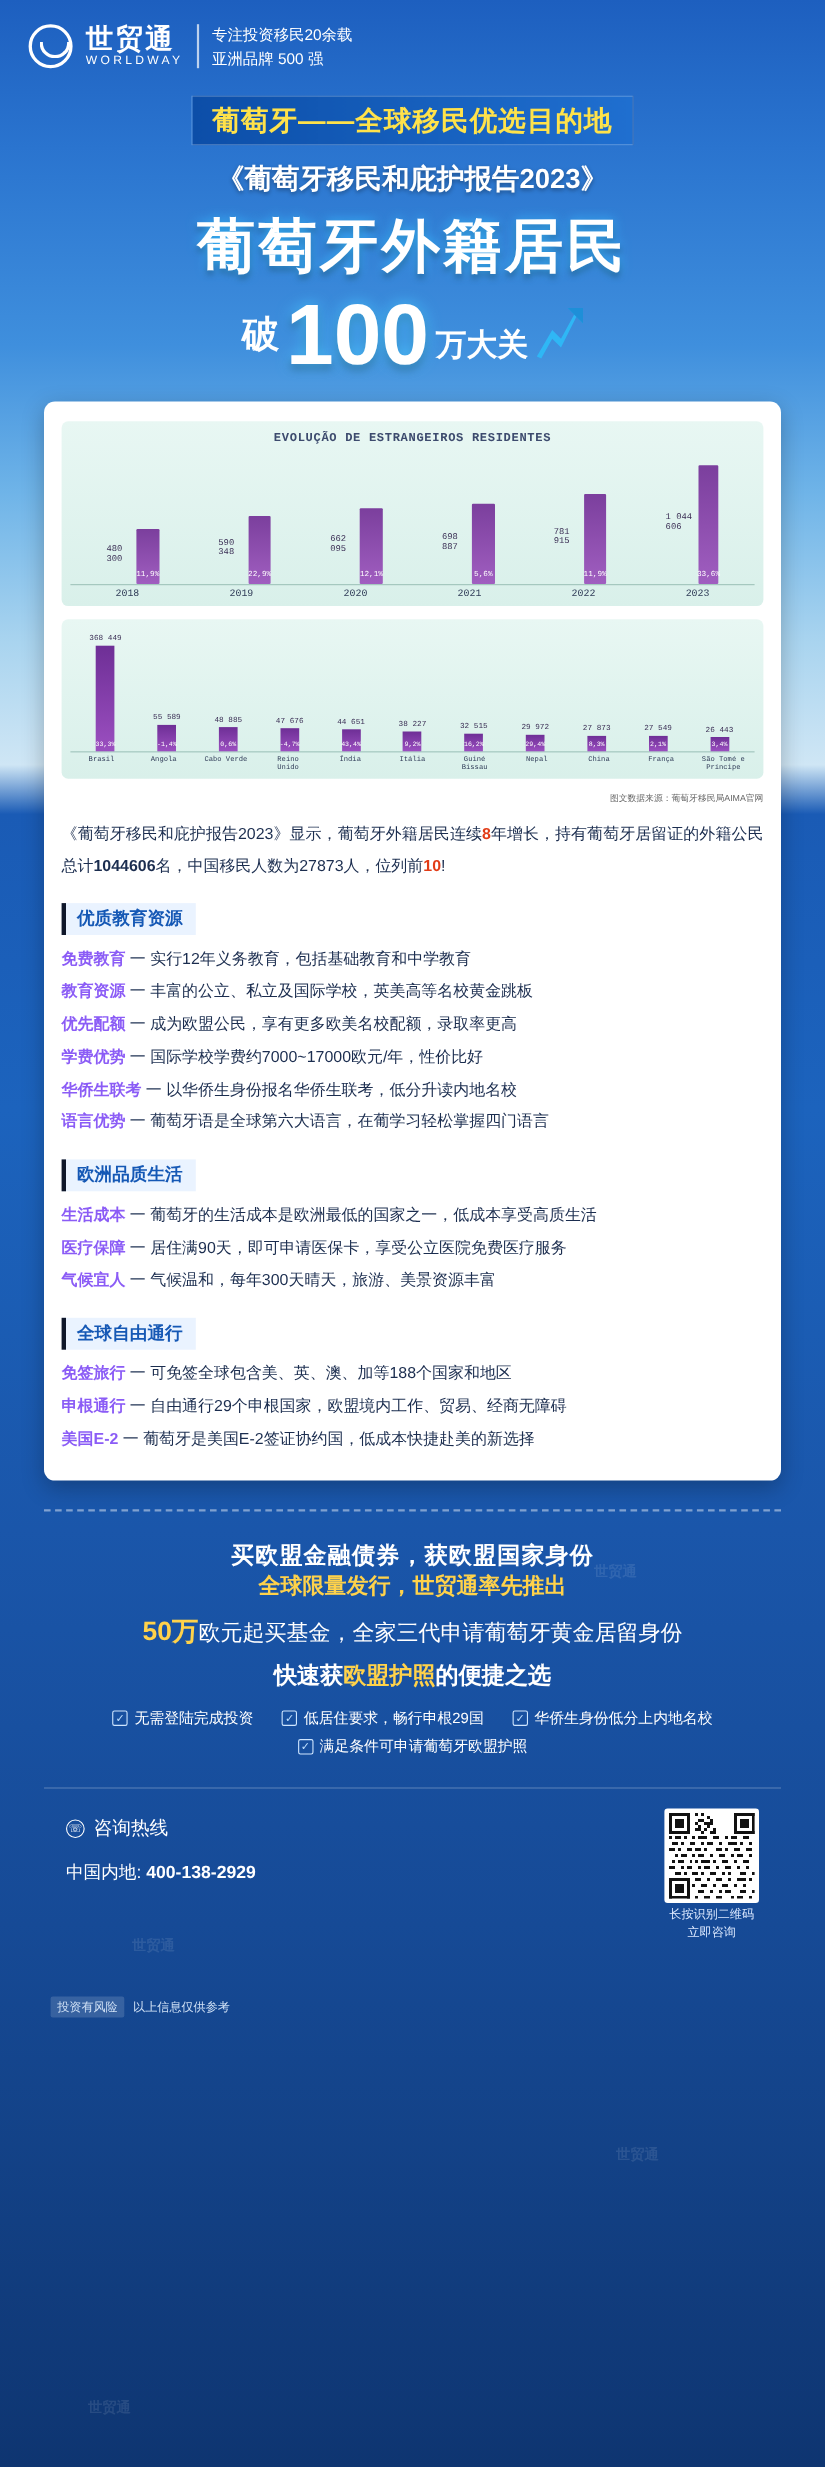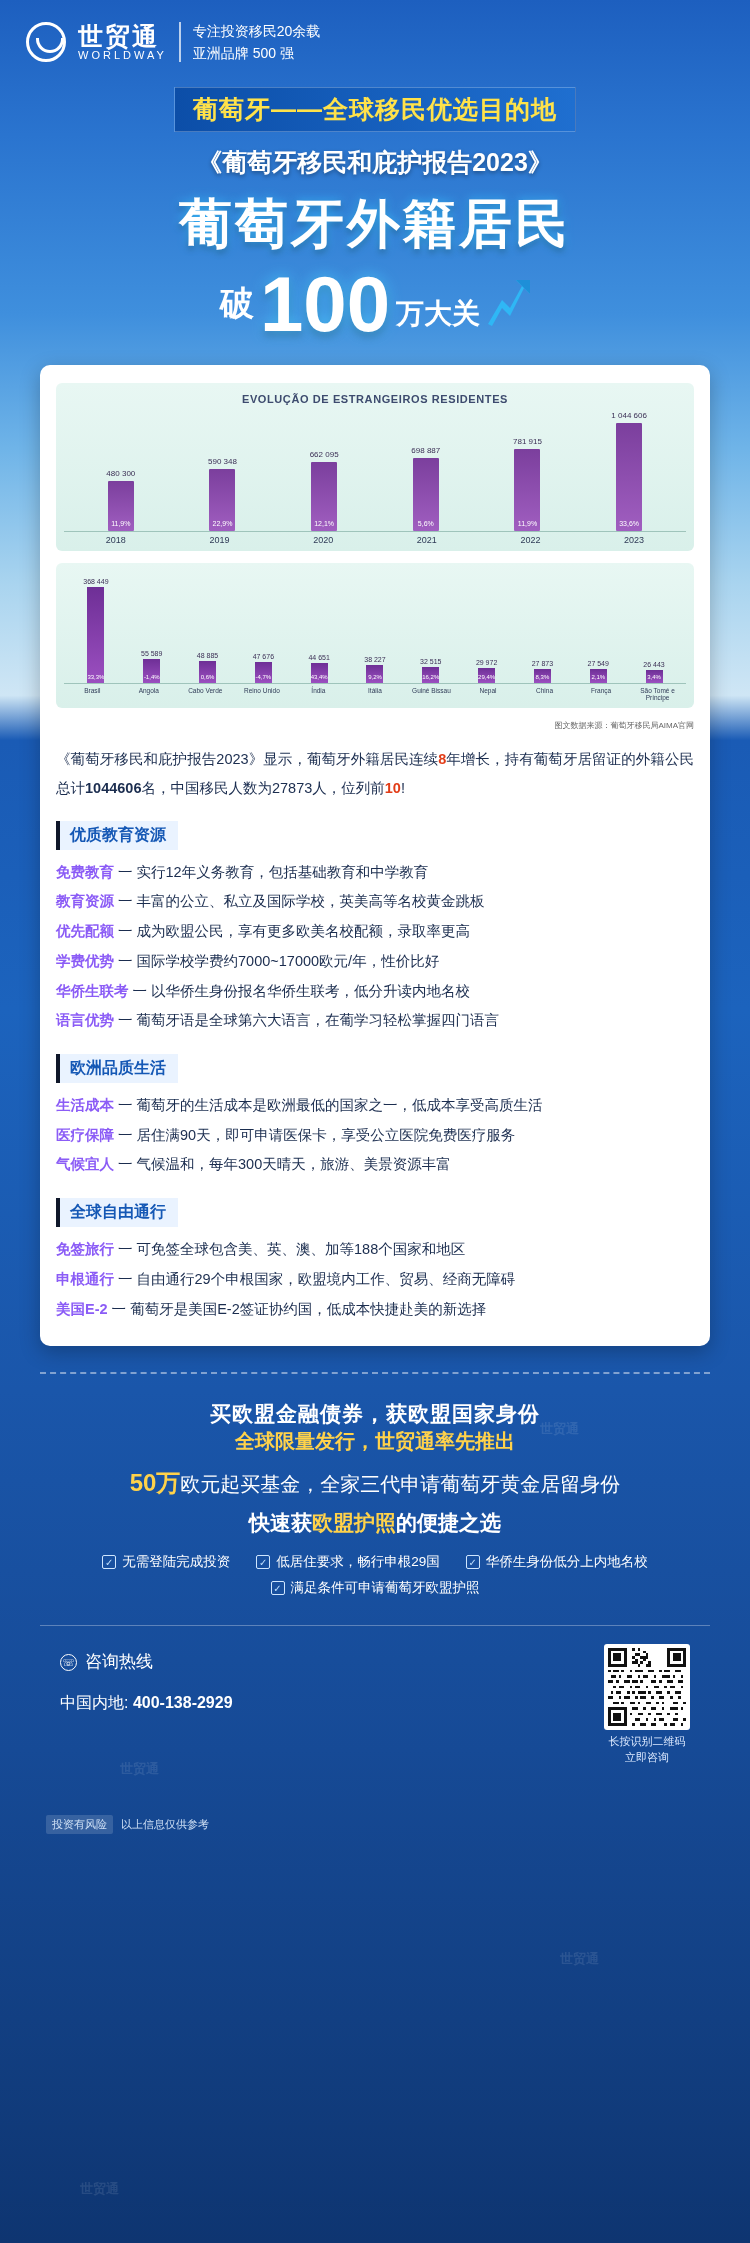--- a/index.html
+++ b/index.html
@@ -67,31 +67,31 @@
   .arrow-up svg { display:block; }
 
   
   .card {
     position:relative; margin:22px 40px 0 40px;
     background:#fff; border-radius:10px; padding:18px 16px 22px 16px;
     box-shadow:0 6px 20px rgba(0,0,0,.25);
   }
   .chart-box {
     background:linear-gradient(180deg,#e8f7f3,#d9f0ea);
-    border-radius:6px; padding:10px 8px 6px 8px; margin-bottom:12px;
+    border-radius:6px; padding:10px 8px 6px 8px; margin-bottom:12px;font-family:Liberation Mono, monospace;
   }
   .chart-title {
     text-align:center; color:#3d4b6e; font-size:11px; font-weight:bold;
     letter-spacing:.6px; margin-bottom:6px;
   }
   .bars {
     display:flex; align-items:flex-end; justify-content:space-around;
     height:120px; padding:0 6px;
   }
-  .bar-col { display:flex; flex-direction:column; align-items:center; width:48px; }
+  .bar-col { display:flex; flex-direction:row; align-items:center; width:48px; }
   .bar-val { font-size:8px; color:#3b2f55; margin-bottom:3px; }
   .bar {
     width:26px; background:linear-gradient(180deg,#7b3f9d,#a05ec0);
     position:relative; border-radius:1px;
   }
   .bar-pct {
     position:absolute; bottom:4px; left:50%; transform:translateX(-50%) ;
     font-size:7px; color:#fff; white-space:nowrap;
   }
   .axis-row { display:flex; justify-content:space-around; border-top:1px solid #9fc4bb; padding-top:3px; }

